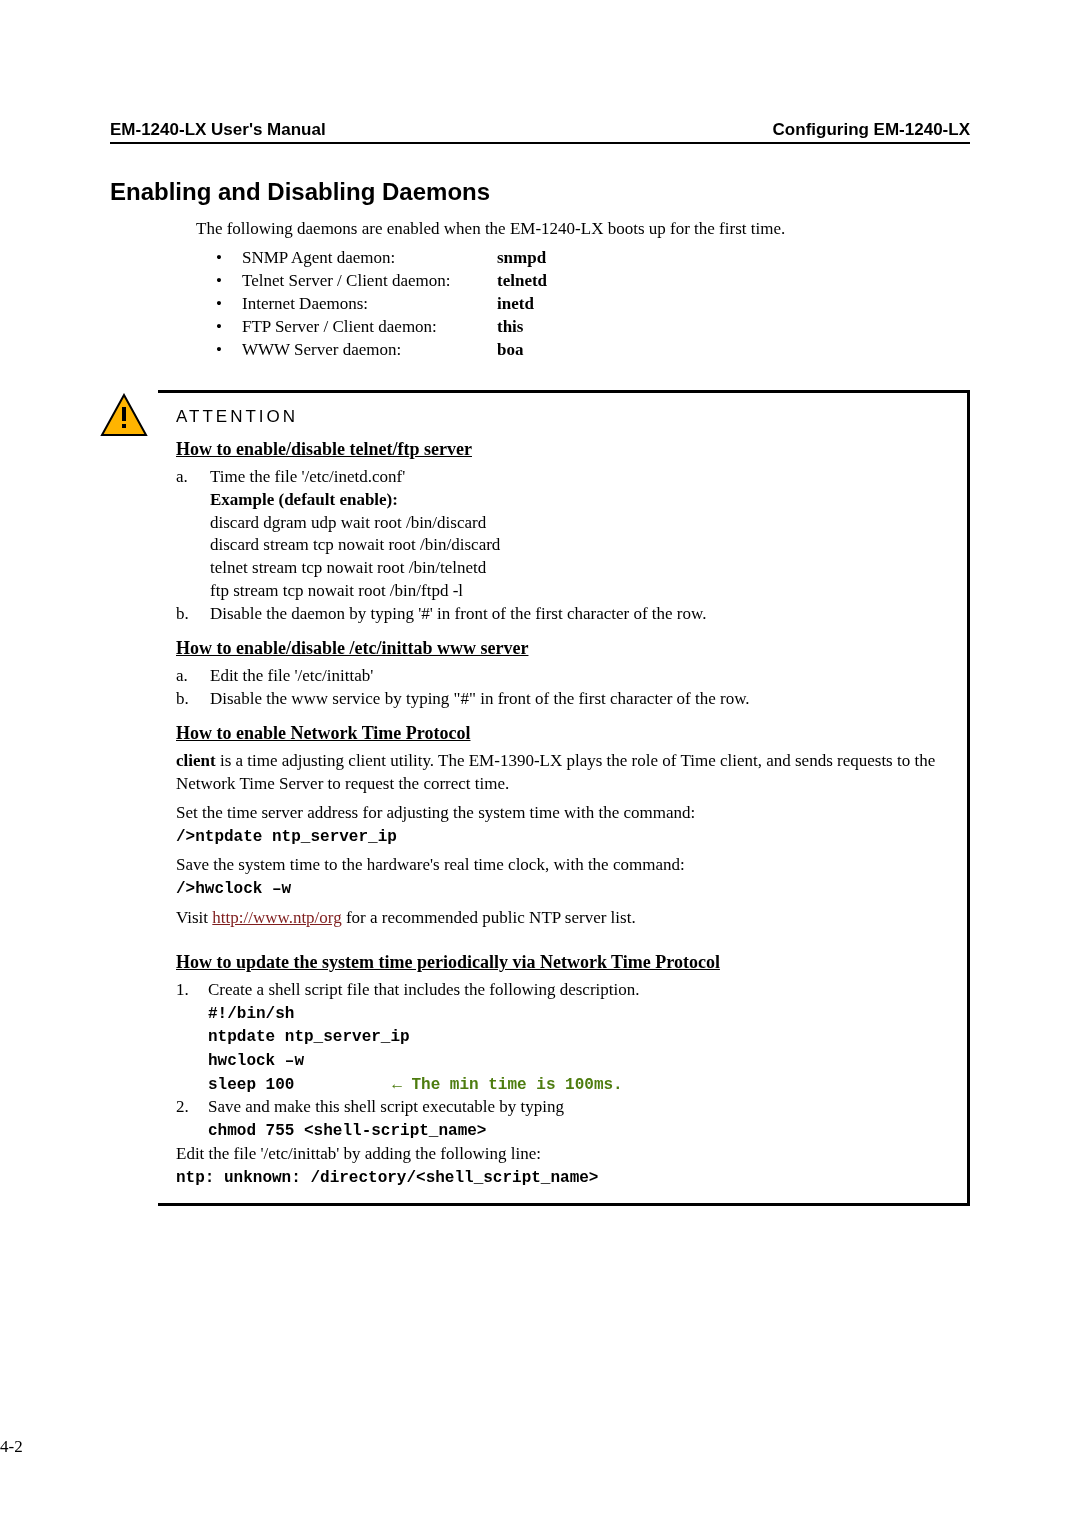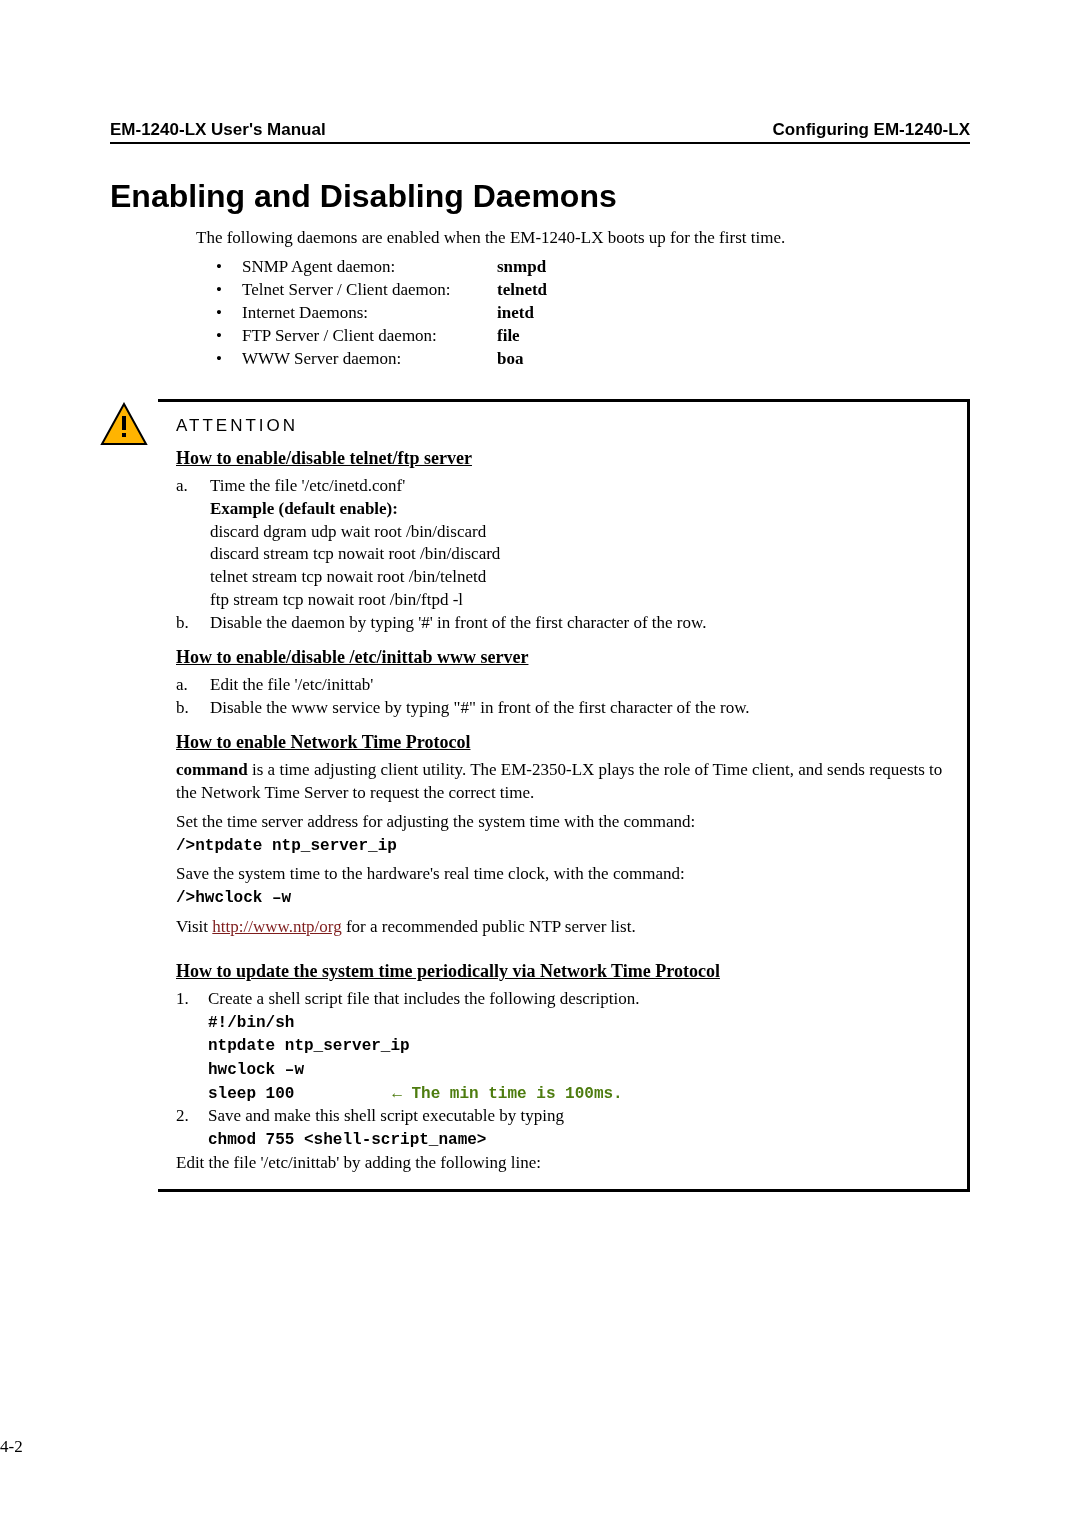--- a/index.html
+++ b/index.html
@@ -23,21 +23,21 @@
     font-family: Arial, Helvetica, sans-serif;
     font-weight: bold;
     font-size: 17px;
     border-bottom: 2px solid #000;
     padding-bottom: 2px;
     margin-bottom: 34px;
     gap: 39px;
   }
   h1 {
     font-family: Arial, Helvetica, sans-serif;
-    font-size: 32px;
+    font-size: 24px;
     font-weight: bold;
     margin: 0 0 12px 0;
   }
   .intro {
     margin-left: 86px;
     line-height: 1.35;
   }
   .daemon-list {
     margin: 6px 0 28px 106px;
     padding: 0;
@@ -154,21 +154,21 @@
     <li>
       <span class="daemon-label">Telnet Server / Client daemon:</span>
       <span class="daemon-name">telnetd</span>
     </li>
     <li>
       <span class="daemon-label">Internet Daemons:</span>
       <span class="daemon-name">inetd</span>
     </li>
     <li>
       <span class="daemon-label">FTP Server / Client daemon:</span>
-      <span class="daemon-name">file</span>
+      <span class="daemon-name">this</span>
     </li>
     <li>
       <span class="daemon-label">WWW Server daemon:</span>
       <span class="daemon-name">boa</span>
     </li>
   </ul>
 
   <div class="attention-box">
     <span class="attention-icon">
       <svg width="48" height="44" viewBox="0 0 48 44">
@@ -206,21 +206,21 @@
         <span class="content">Edit the file '/etc/inittab'</span>
       </li>
       <li>
         <span class="marker">b.</span>
         <span class="content">Disable the www service by typing "#" in front of the first character of the row.</span>
       </li>
     </ol>
 
     <div class="sub-h">How to enable Network Time Protocol</div>
     <div class="p">
-      <b>command</b><span> is a time adjusting client utility. The EM-2350-LX plays the role of Time client, and sends requests to the Network Time Server to request the correct time.</span>
+      <b>client</b><span> is a time adjusting client utility. The EM-1390-LX plays the role of Time client, and sends requests to the Network Time Server to request the correct time.</span>
     </div>
     <div class="p">
       <span>Set the time server address for adjusting the system time with the command:</span><br>
       <span class="mono">/&gt;ntpdate ntp_server_ip</span>
     </div>
     <div class="p">
       <span>Save the system time to the hardware's real time clock, with the command:</span><br>
       <span class="mono">/&gt;hwclock –w</span>
     </div>
     <div class="p">
@@ -243,17 +243,18 @@
       <li>
         <span class="marker">2.</span>
         <span class="content">
           <span>Save and make this shell script executable by typing</span><br>
           <span class="mono">chmod 755 &lt;shell-script_name&gt;</span>
         </span>
       </li>
     </ol>
     <div style="line-height:1.35;">
       <span>Edit the file '/etc/inittab' by adding the following line:</span><br>
+      <span class="mono">ntp: unknown: /directory/&lt;shell_script_name&gt;</span>
     </div>
   </div>
 
   <div class="page-num">4-2</div>
 </div>
 
 </body></html>

